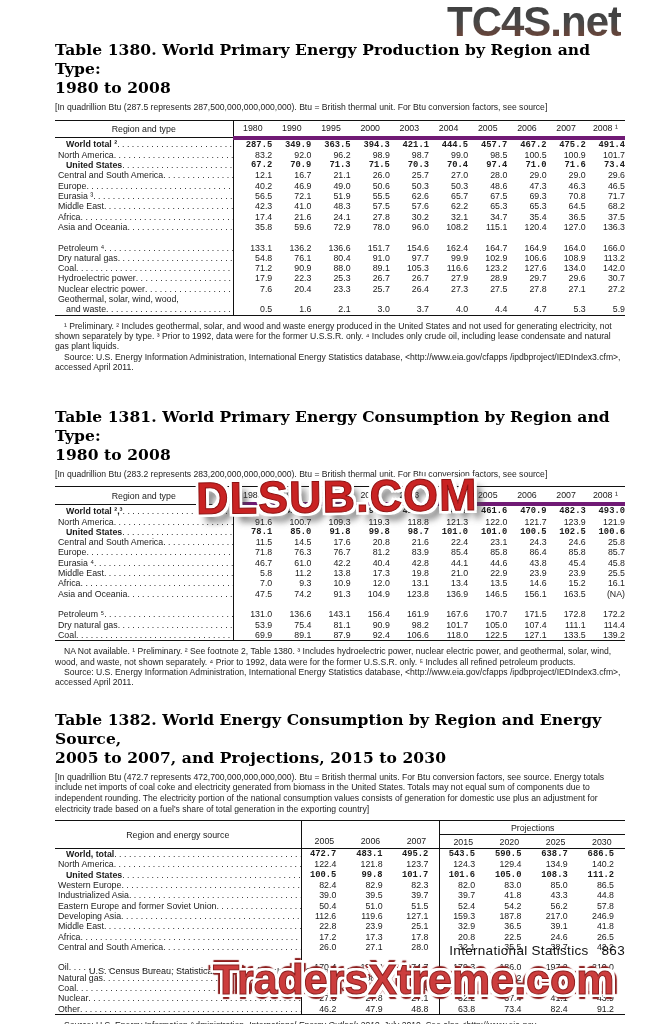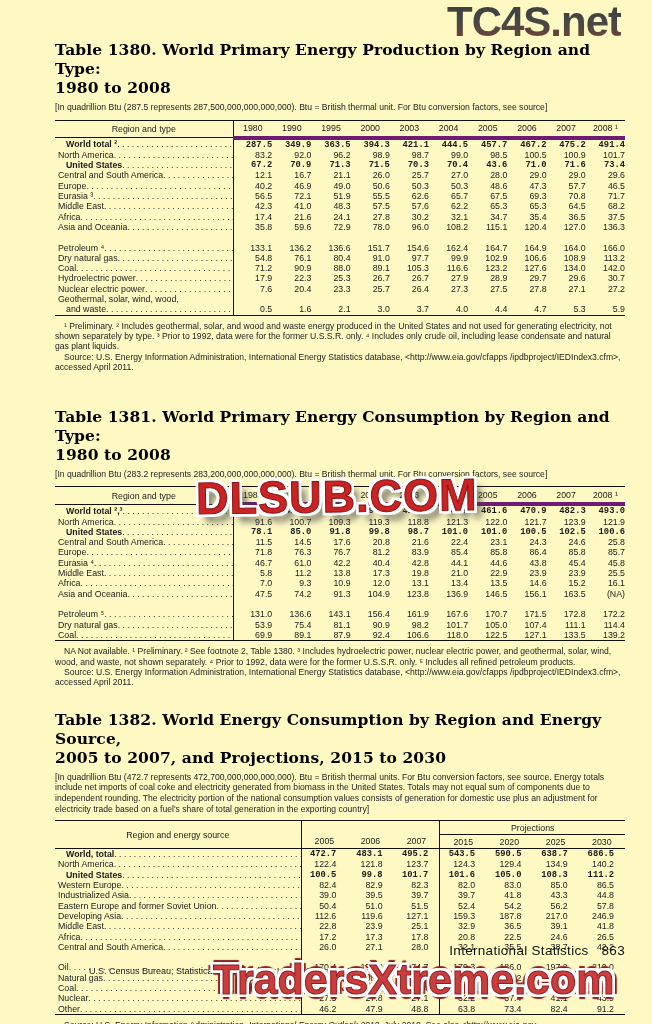--- a/index.html
+++ b/index.html
@@ -1,16 +1,16 @@
 <!DOCTYPE html>
 <html><head>
 <meta charset="utf-8">
 <style>
   html,body{margin:0;padding:0;background:#e8e8e8;}
-  .page{position:relative;width:652px;height:1024px;background:#fef9c3;overflow:hidden;
+  .page{position:relative;width:652px;height:1024px;background:#ffffff;overflow:hidden;
         font-family:"Liberation Sans",sans-serif;color:#1a1a1a;}
   .content{position:absolute;left:55px;top:40px;width:570px;}
 
   .ttl{font-family:"DejaVu Serif",serif;font-weight:bold;font-size:15.5px;line-height:19px;
        color:#000;margin:0 0 5px 0;letter-spacing:.1px;}
   .note{font-size:8.6px;line-height:10.6px;color:#222;margin:0 0 7px 0;}
   .fns{margin-top:5px;}
   .fn{font-size:8.6px;line-height:10.4px;color:#222;margin:0;text-indent:9px;}
 
   .sec2{margin-top:34px;}
@@ -151,21 +151,21 @@
                     <span class="lt">United States</span>
                     <span class="dots"></span>
                   </div>
                 </td>
                 <td class="num b-num">67.2</td>
                 <td class="num b-num">70.9</td>
                 <td class="num b-num">71.3</td>
                 <td class="num b-num">71.5</td>
                 <td class="num b-num">70.3</td>
                 <td class="num b-num">70.4</td>
-                <td class="num b-num">43.6</td>
+                <td class="num b-num">97.4</td>
                 <td class="num b-num">71.0</td>
                 <td class="num b-num">71.6</td>
                 <td class="num b-num">73.4</td>
               </tr>
               <tr>
                 <td class="lbl">
                   <div class="lw">
                     <span class="lt">Central and South America</span>
                     <span class="dots"></span>
                   </div>
@@ -189,21 +189,21 @@
                   </div>
                 </td>
                 <td class="num">40.2</td>
                 <td class="num">46.9</td>
                 <td class="num">49.0</td>
                 <td class="num">50.6</td>
                 <td class="num">50.3</td>
                 <td class="num">50.3</td>
                 <td class="num">48.6</td>
                 <td class="num">47.3</td>
-                <td class="num">57.7</td>
+                <td class="num">46.3</td>
                 <td class="num">46.5</td>
               </tr>
               <tr>
                 <td class="lbl">
                   <div class="lw">
                     <span class="lt">Eurasia ³</span>
                     <span class="dots"></span>
                   </div>
                 </td>
                 <td class="num">56.5</td>

